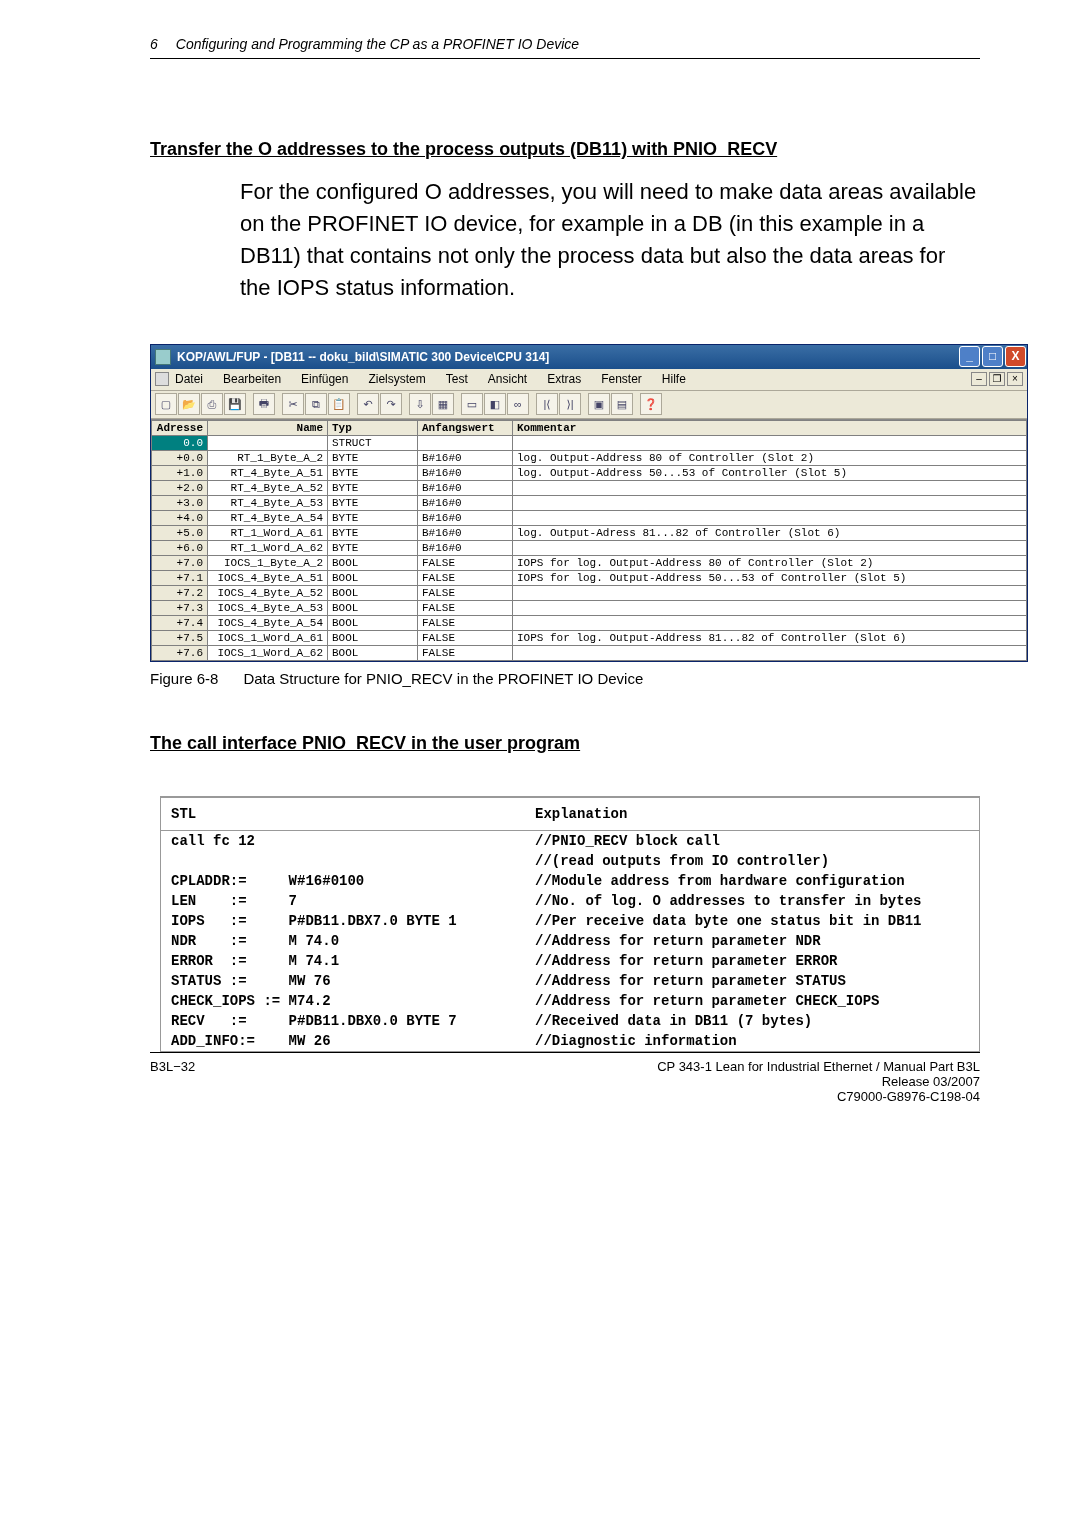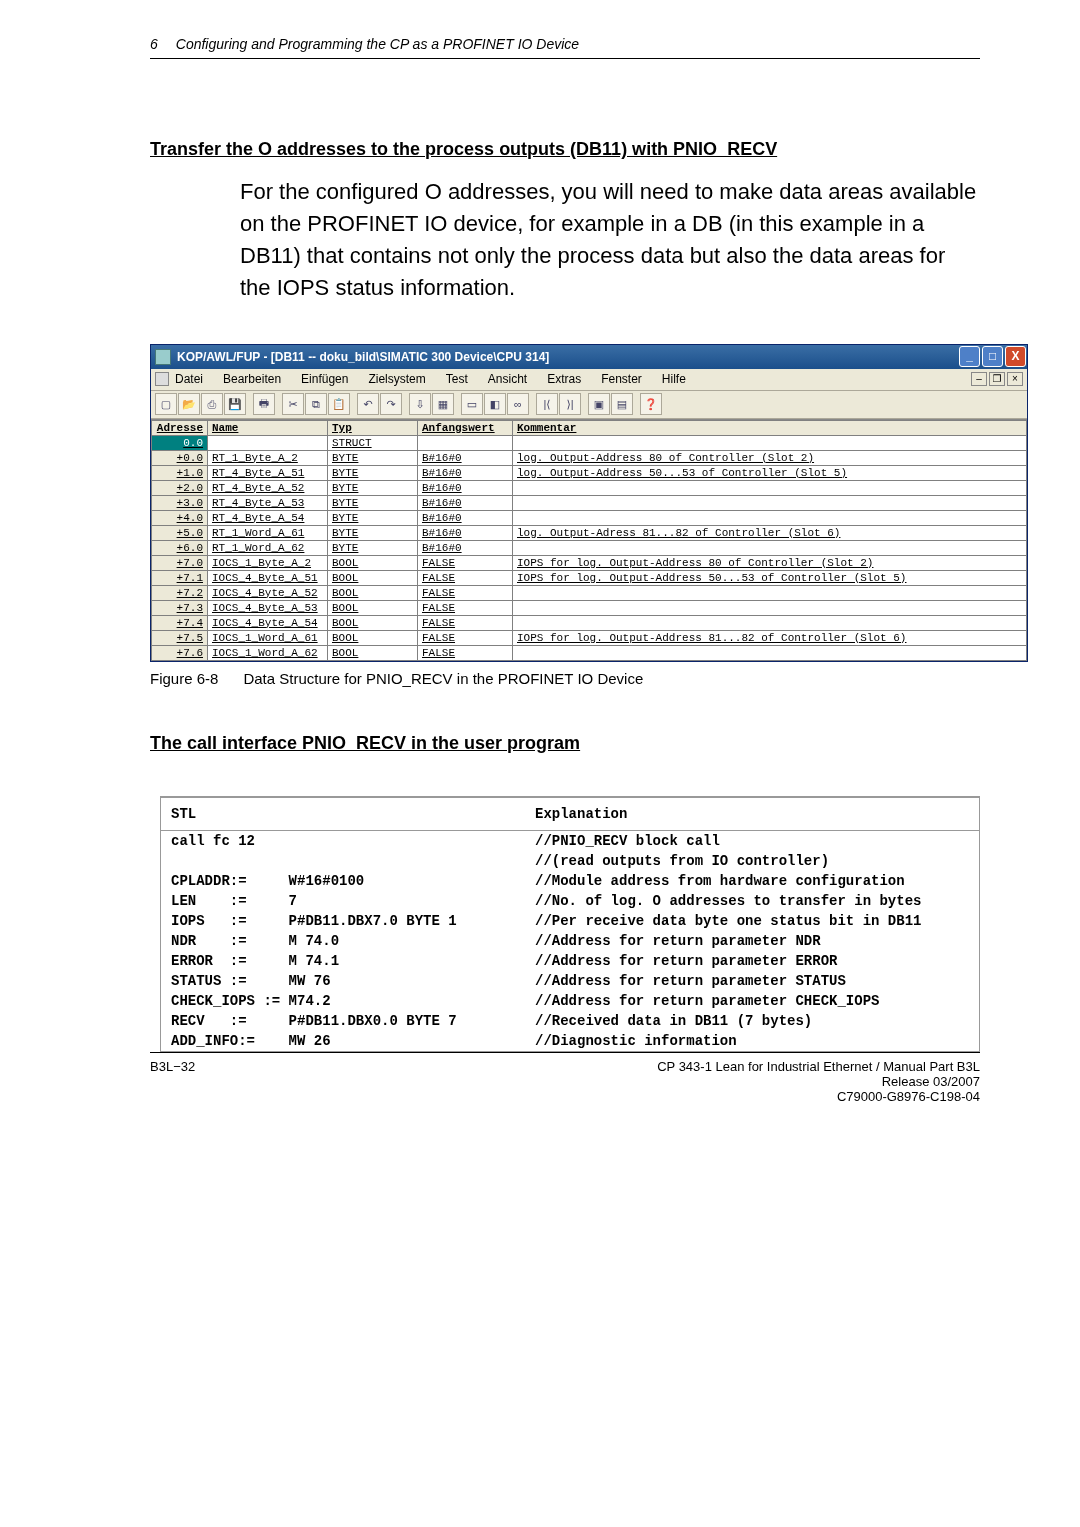--- a/index.html
+++ b/index.html
@@ -90,30 +90,30 @@
       margin-right: 1px; display: inline-flex;
       align-items: center; justify-content: center;
       font-size: 11px; color: #446;
     }
     .tbsep { width: 6px; }
     
     .grid {
       background: #fff; border-top: 1px solid #888;
       font-family: "Courier New", monospace; font-size: 11px;
     }
-    .grid table { border-collapse: collapse; width: 100%; text-decoration: underline; }
+    .grid table { border-collapse: collapse; width: 100%; }
     .grid th, .grid td {
       border: 1px solid #808080;
       padding: 1px 4px; text-align: left;
       white-space: nowrap; overflow: hidden;
     }
     .grid th { background: #ece9d8; font-weight: bold; }
     .grid .c-addr { width: 56px; text-align: right; background: #ece9d8; }
     .grid .c-addr-sel { background: #008080; color: #fff; text-align: right; }
-    .grid .c-name { width: 120px; }
+    .grid .c-name { width: 120px; text-align: right; }
     .grid .c-typ  { width: 90px; }
     .grid .c-anf  { width: 95px; }
     .figcap { font-size: 15px; margin: 6px 0 46px 0; }
     
     .stl {
       margin: 42px 0 0 10px;
       font-family: "Courier New", monospace;
       font-size: 14px; font-weight: bold;
       border: 1px solid #999; border-top: 2px solid #999;
     }

